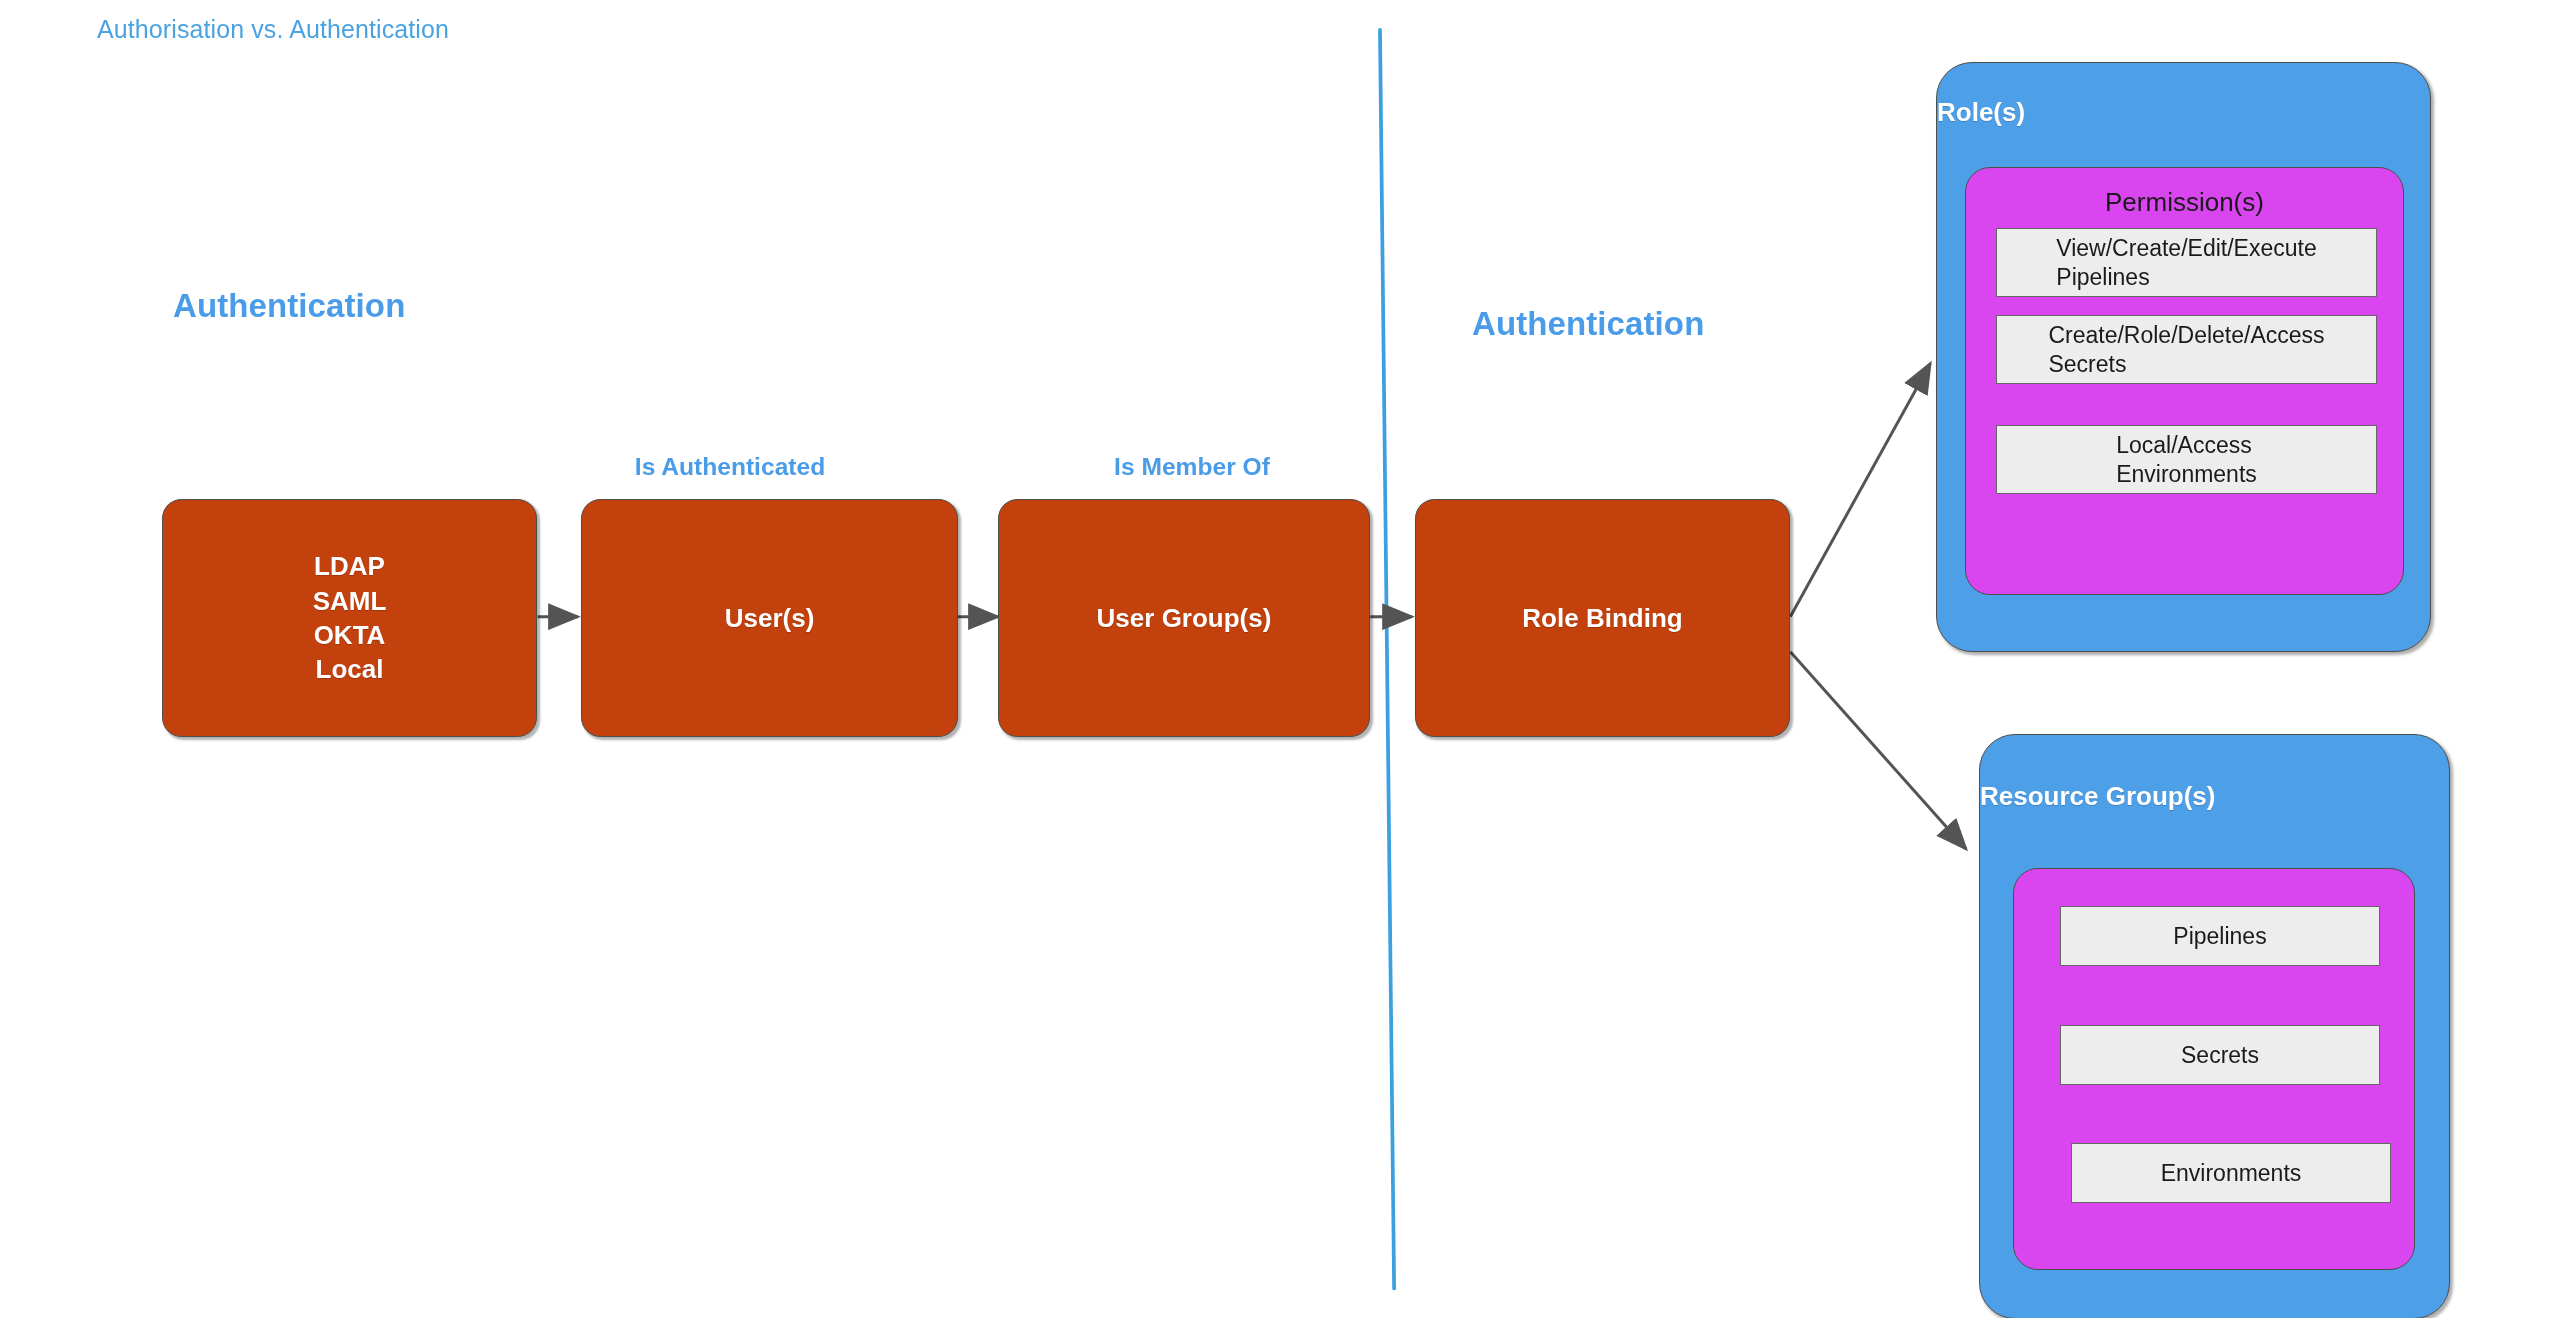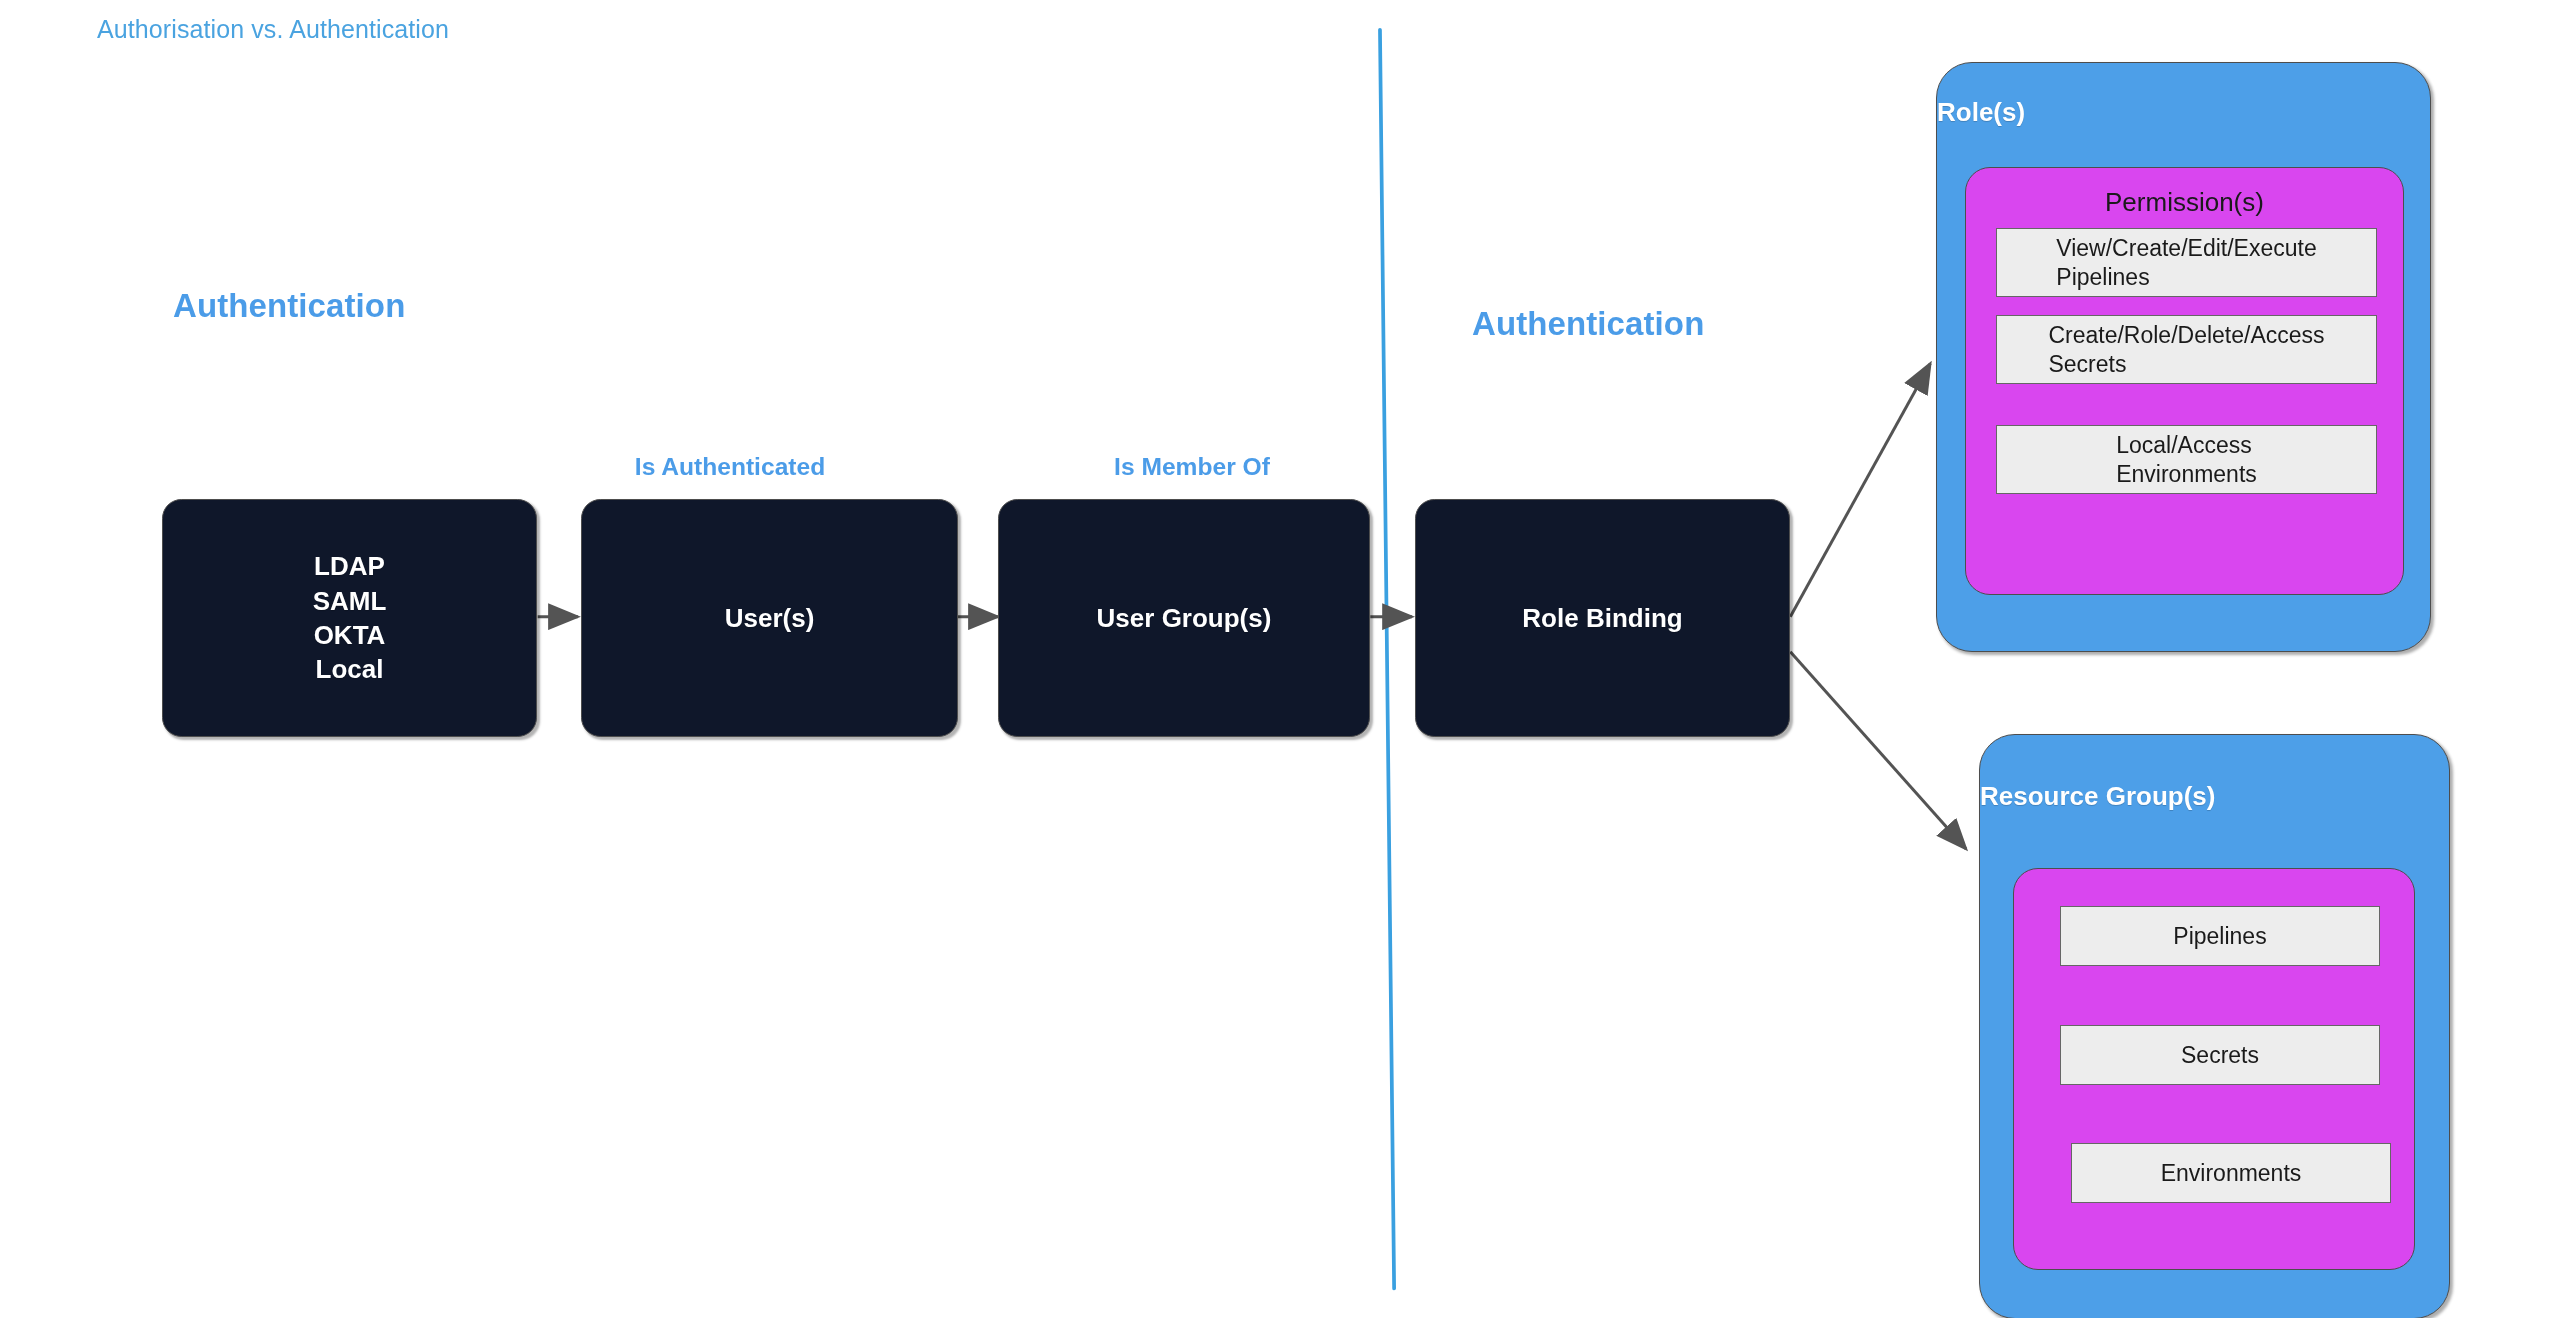--- a/index.html
+++ b/index.html
@@ -52,21 +52,21 @@
     left: 0;
     top: 0;
     width: 2576px;
     height: 1319px;
     pointer-events: none;
   }
 
   
   .flow-box {
     position: absolute;
-    background: #0f172a;
+    background: #c2410c;
     border: 1.5px solid #4d4d4d;
     border-radius: 19.4px;
     box-shadow: 2.2px 2.2px 2.2px rgba(0,0,0,.30);
     display: flex;
     align-items: center;
     justify-content: center;
     box-sizing: border-box;
   }
   .flow-box .box-label {
     color: #ffffff;

